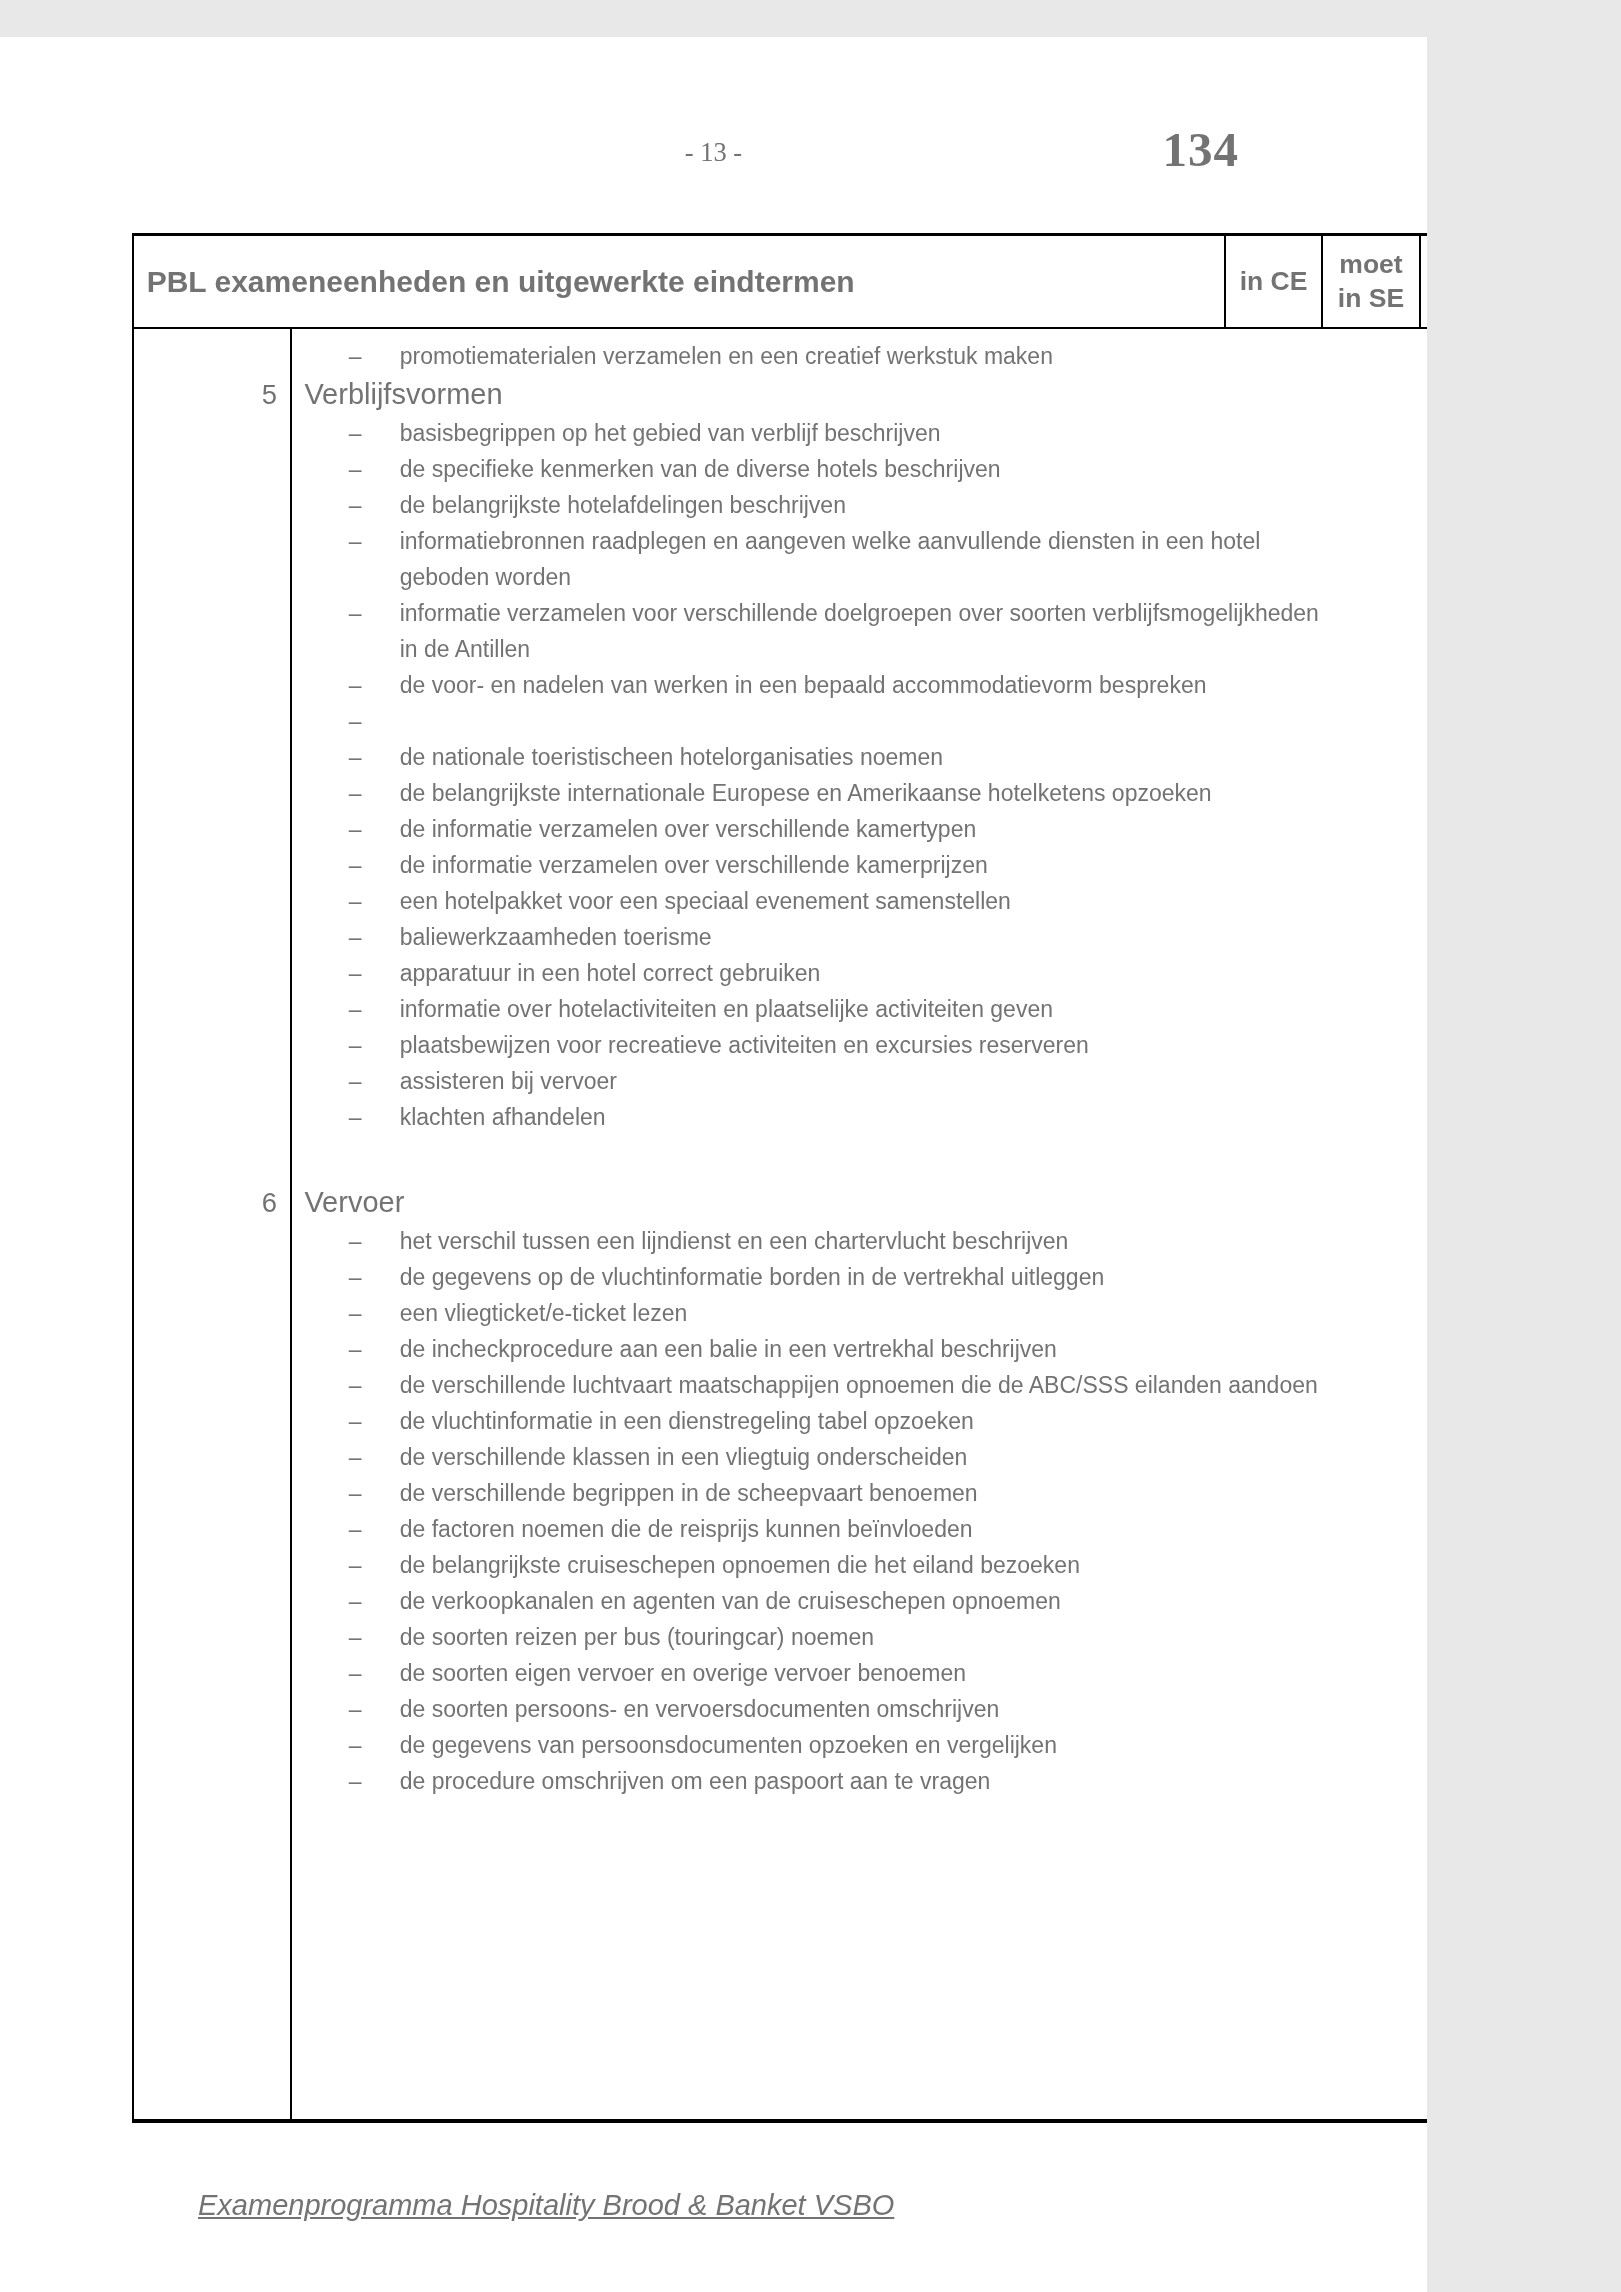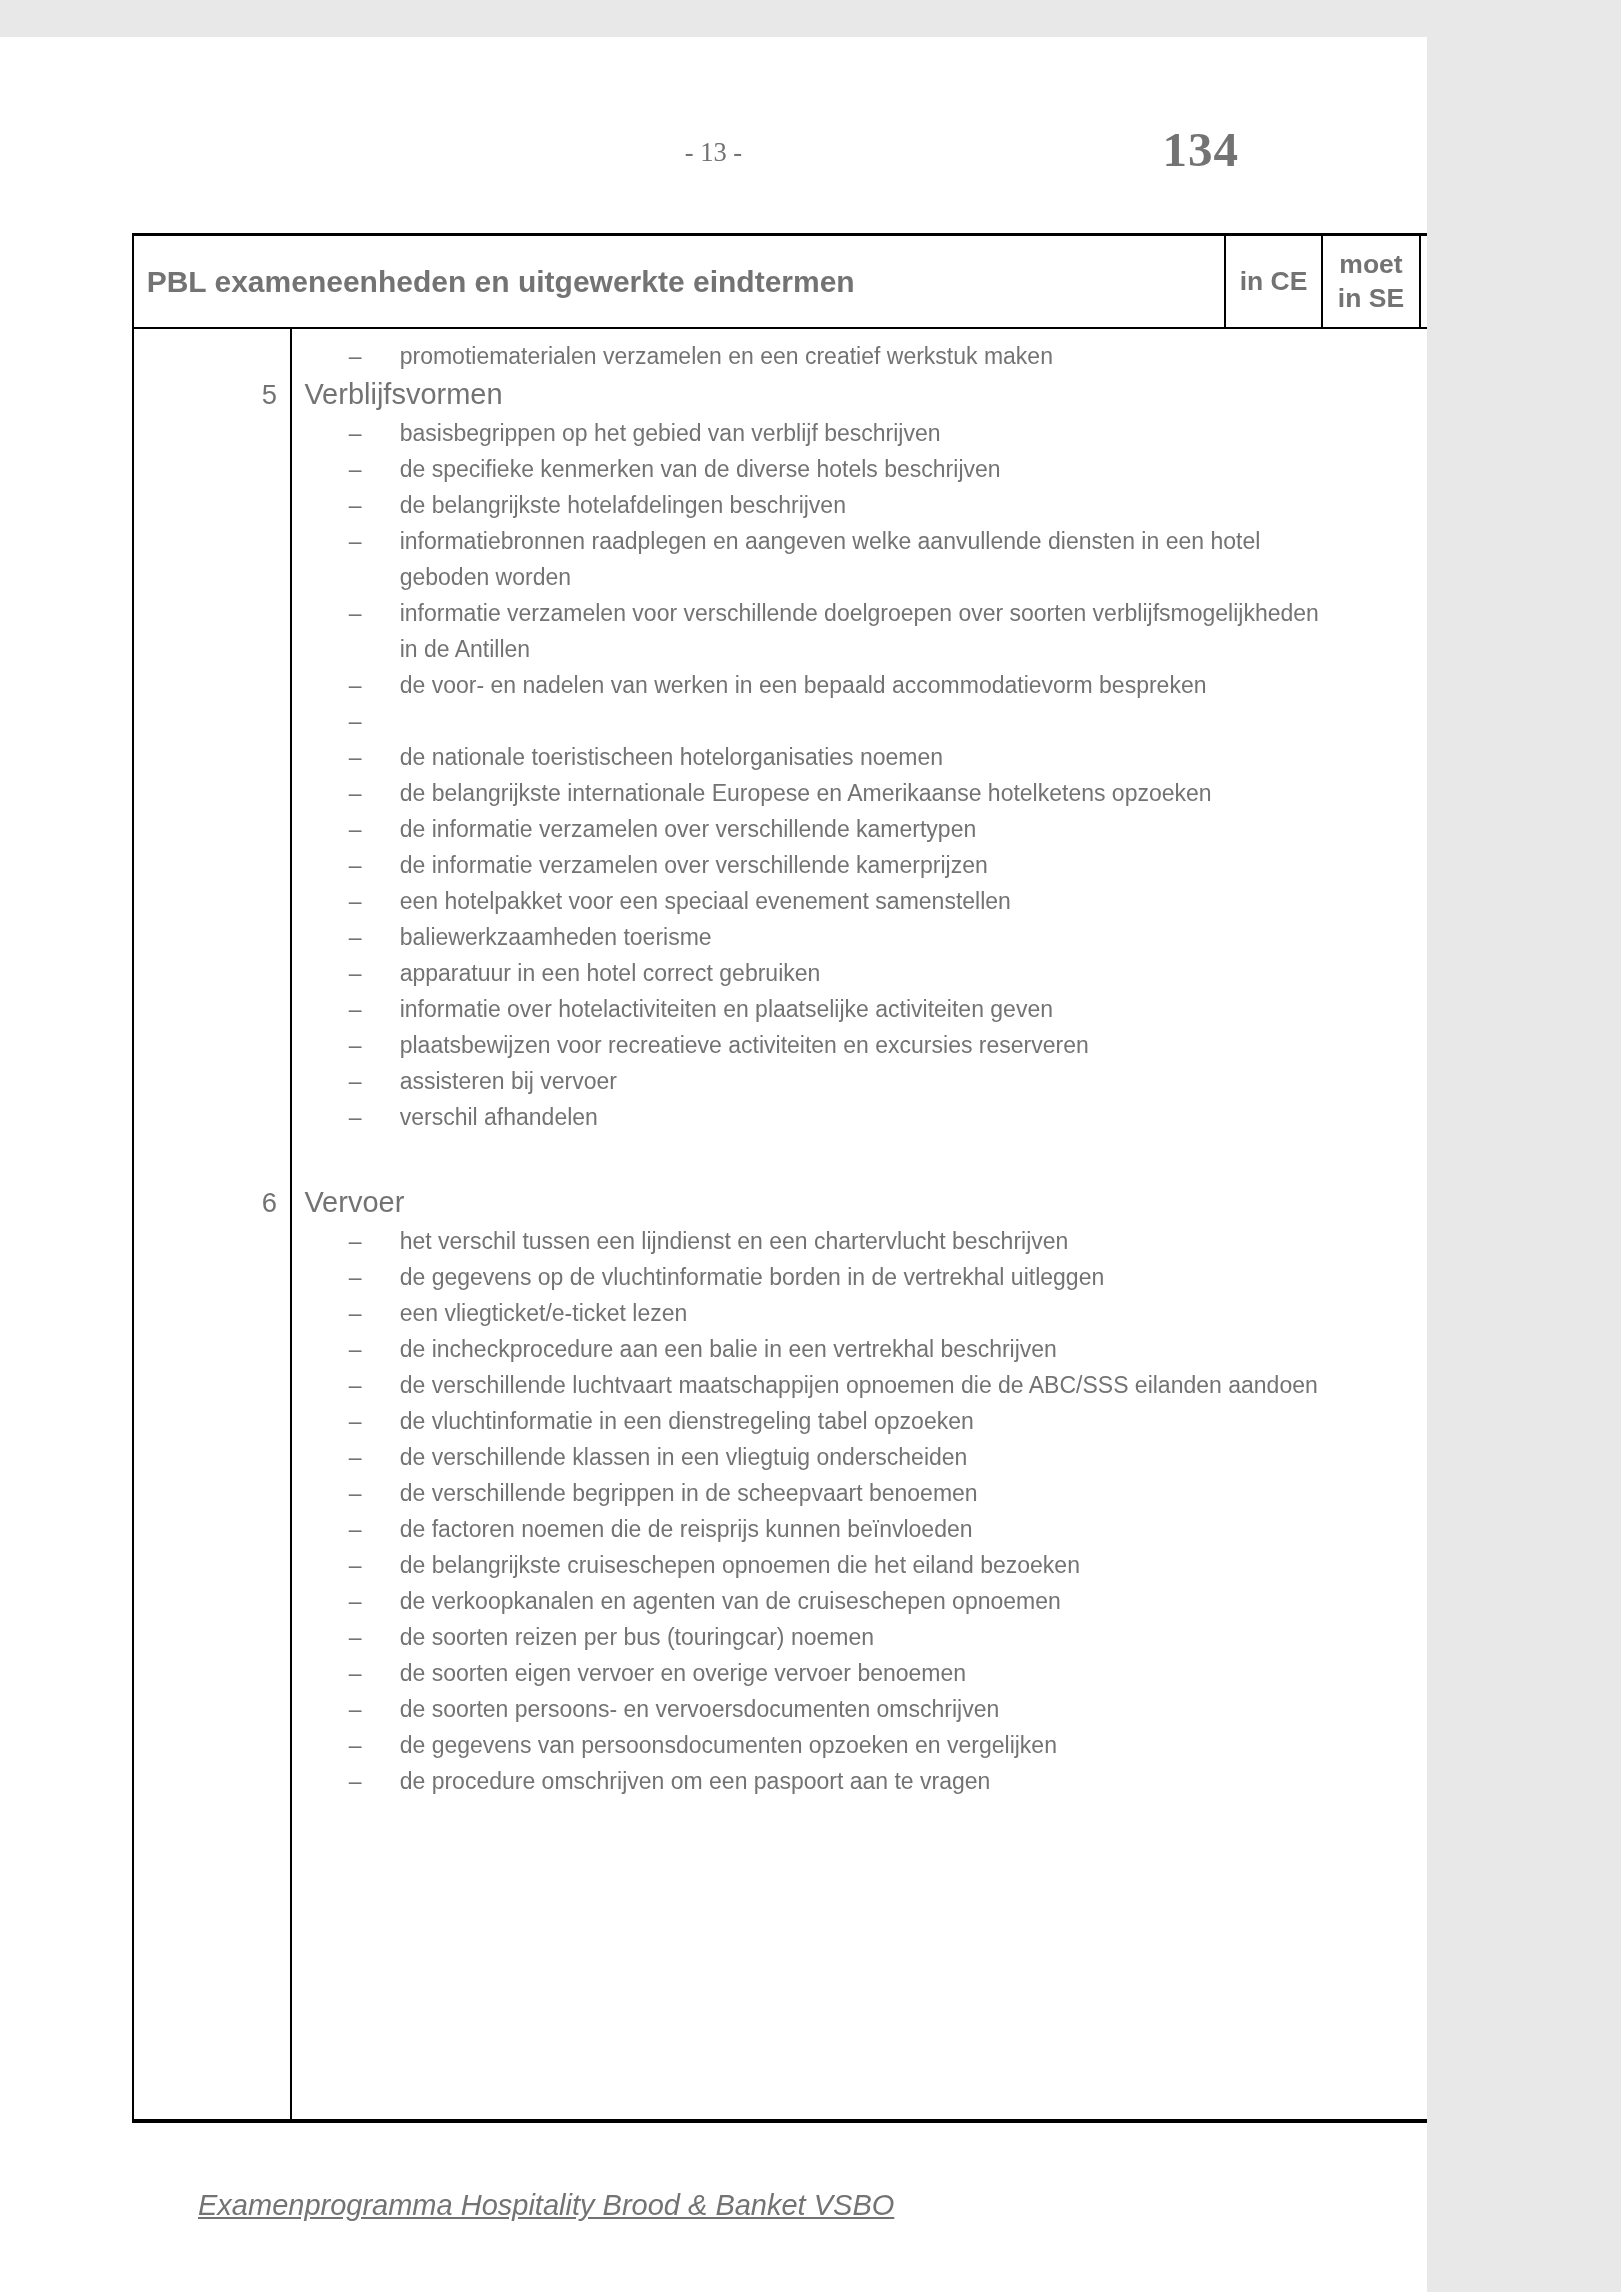--- a/index.html
+++ b/index.html
@@ -172,21 +172,21 @@
             <div class="item">
               <span class="dash">–</span>
               <span class="itext">plaatsbewijzen voor recreatieve activiteiten en excursies reserveren</span>
             </div>
             <div class="item">
               <span class="dash">–</span>
               <span class="itext">assisteren bij vervoer</span>
             </div>
             <div class="item">
               <span class="dash">–</span>
-              <span class="itext">verschil afhandelen</span>
+              <span class="itext">klachten afhandelen</span>
             </div>
           </div>
         </div>
         <div class="trow gap">
           <div class="num">6</div>
           <div class="content">
             <div class="section-title">Vervoer</div>
             <div class="item">
               <span class="dash">–</span>
               <span class="itext">het verschil tussen een lijndienst en een chartervlucht beschrijven</span>

